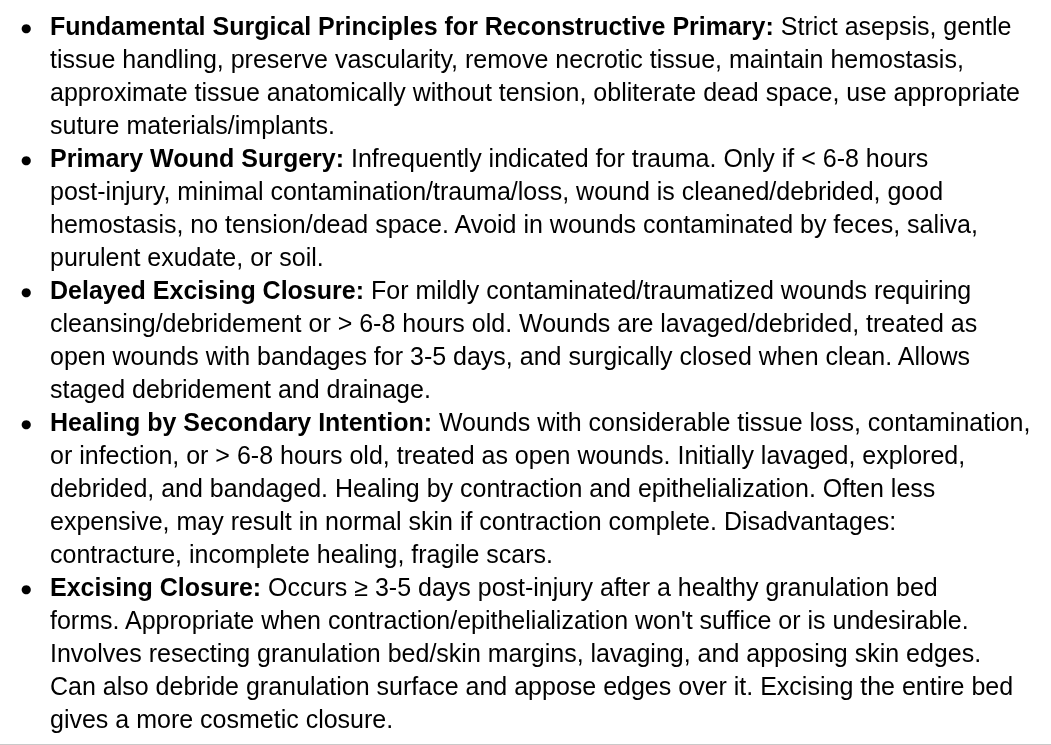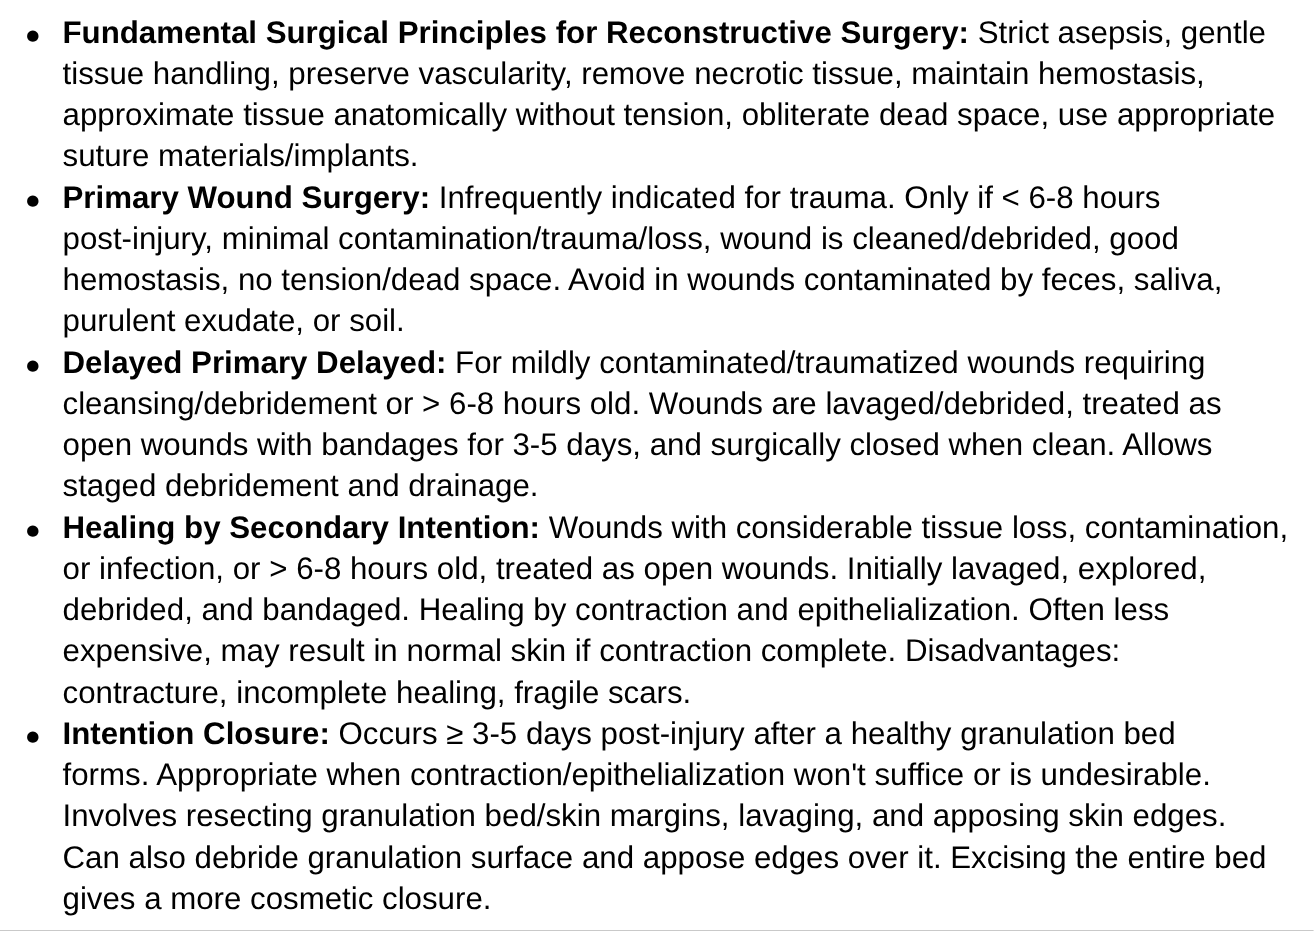--- a/index.html
+++ b/index.html
@@ -49,54 +49,54 @@
     background: #c9c9c9;
   }
 </style>
 </head>
 <body>
 
 <div class="doc">
 
   <div class="bullet-item">
     <span class="marker">●</span>
-    <div class="content"><span class="label">Fundamental Surgical Principles for Reconstructive Surgery:</span><span class="text"> Strict asepsis, gentle
+    <div class="content"><span class="label">Fundamental Surgical Principles for Reconstructive Primary:</span><span class="text"> Strict asepsis, gentle
 tissue handling, preserve vascularity, remove necrotic tissue, maintain hemostasis,
 approximate tissue anatomically without tension, obliterate dead space, use appropriate
 suture materials/implants.</span></div>
   </div>
 
   <div class="bullet-item">
     <span class="marker">●</span>
     <div class="content"><span class="label">Primary Wound Surgery:</span><span class="text"> Infrequently indicated for trauma. Only if &lt; 6-8 hours
 post-injury, minimal contamination/trauma/loss, wound is cleaned/debrided, good
 hemostasis, no tension/dead space. Avoid in wounds contaminated by feces, saliva,
 purulent exudate, or soil.</span></div>
   </div>
 
   <div class="bullet-item">
     <span class="marker">●</span>
-    <div class="content"><span class="label">Delayed Primary Delayed:</span><span class="text"> For mildly contaminated/traumatized wounds requiring
+    <div class="content"><span class="label">Delayed Excising Closure:</span><span class="text"> For mildly contaminated/traumatized wounds requiring
 cleansing/debridement or &gt; 6-8 hours old. Wounds are lavaged/debrided, treated as
 open wounds with bandages for 3-5 days, and surgically closed when clean. Allows
 staged debridement and drainage.</span></div>
   </div>
 
   <div class="bullet-item">
     <span class="marker">●</span>
     <div class="content"><span class="label">Healing by Secondary Intention:</span><span class="text"> Wounds with considerable tissue loss, contamination,
 or infection, or &gt; 6-8 hours old, treated as open wounds. Initially lavaged, explored,
 debrided, and bandaged. Healing by contraction and epithelialization. Often less
 expensive, may result in normal skin if contraction complete. Disadvantages:
 contracture, incomplete healing, fragile scars.</span></div>
   </div>
 
   <div class="bullet-item">
     <span class="marker">●</span>
-    <div class="content"><span class="label">Intention Closure:</span><span class="text"> Occurs ≥ 3-5 days post-injury after a healthy granulation bed
+    <div class="content"><span class="label">Excising Closure:</span><span class="text"> Occurs ≥ 3-5 days post-injury after a healthy granulation bed
 forms. Appropriate when contraction/epithelialization won't suffice or is undesirable.
 Involves resecting granulation bed/skin margins, lavaging, and apposing skin edges.
 Can also debride granulation surface and appose edges over it. Excising the entire bed
 gives a more cosmetic closure.</span></div>
   </div>
 
 </div>
 
 <div class="bottom-edge-line"></div>
 

